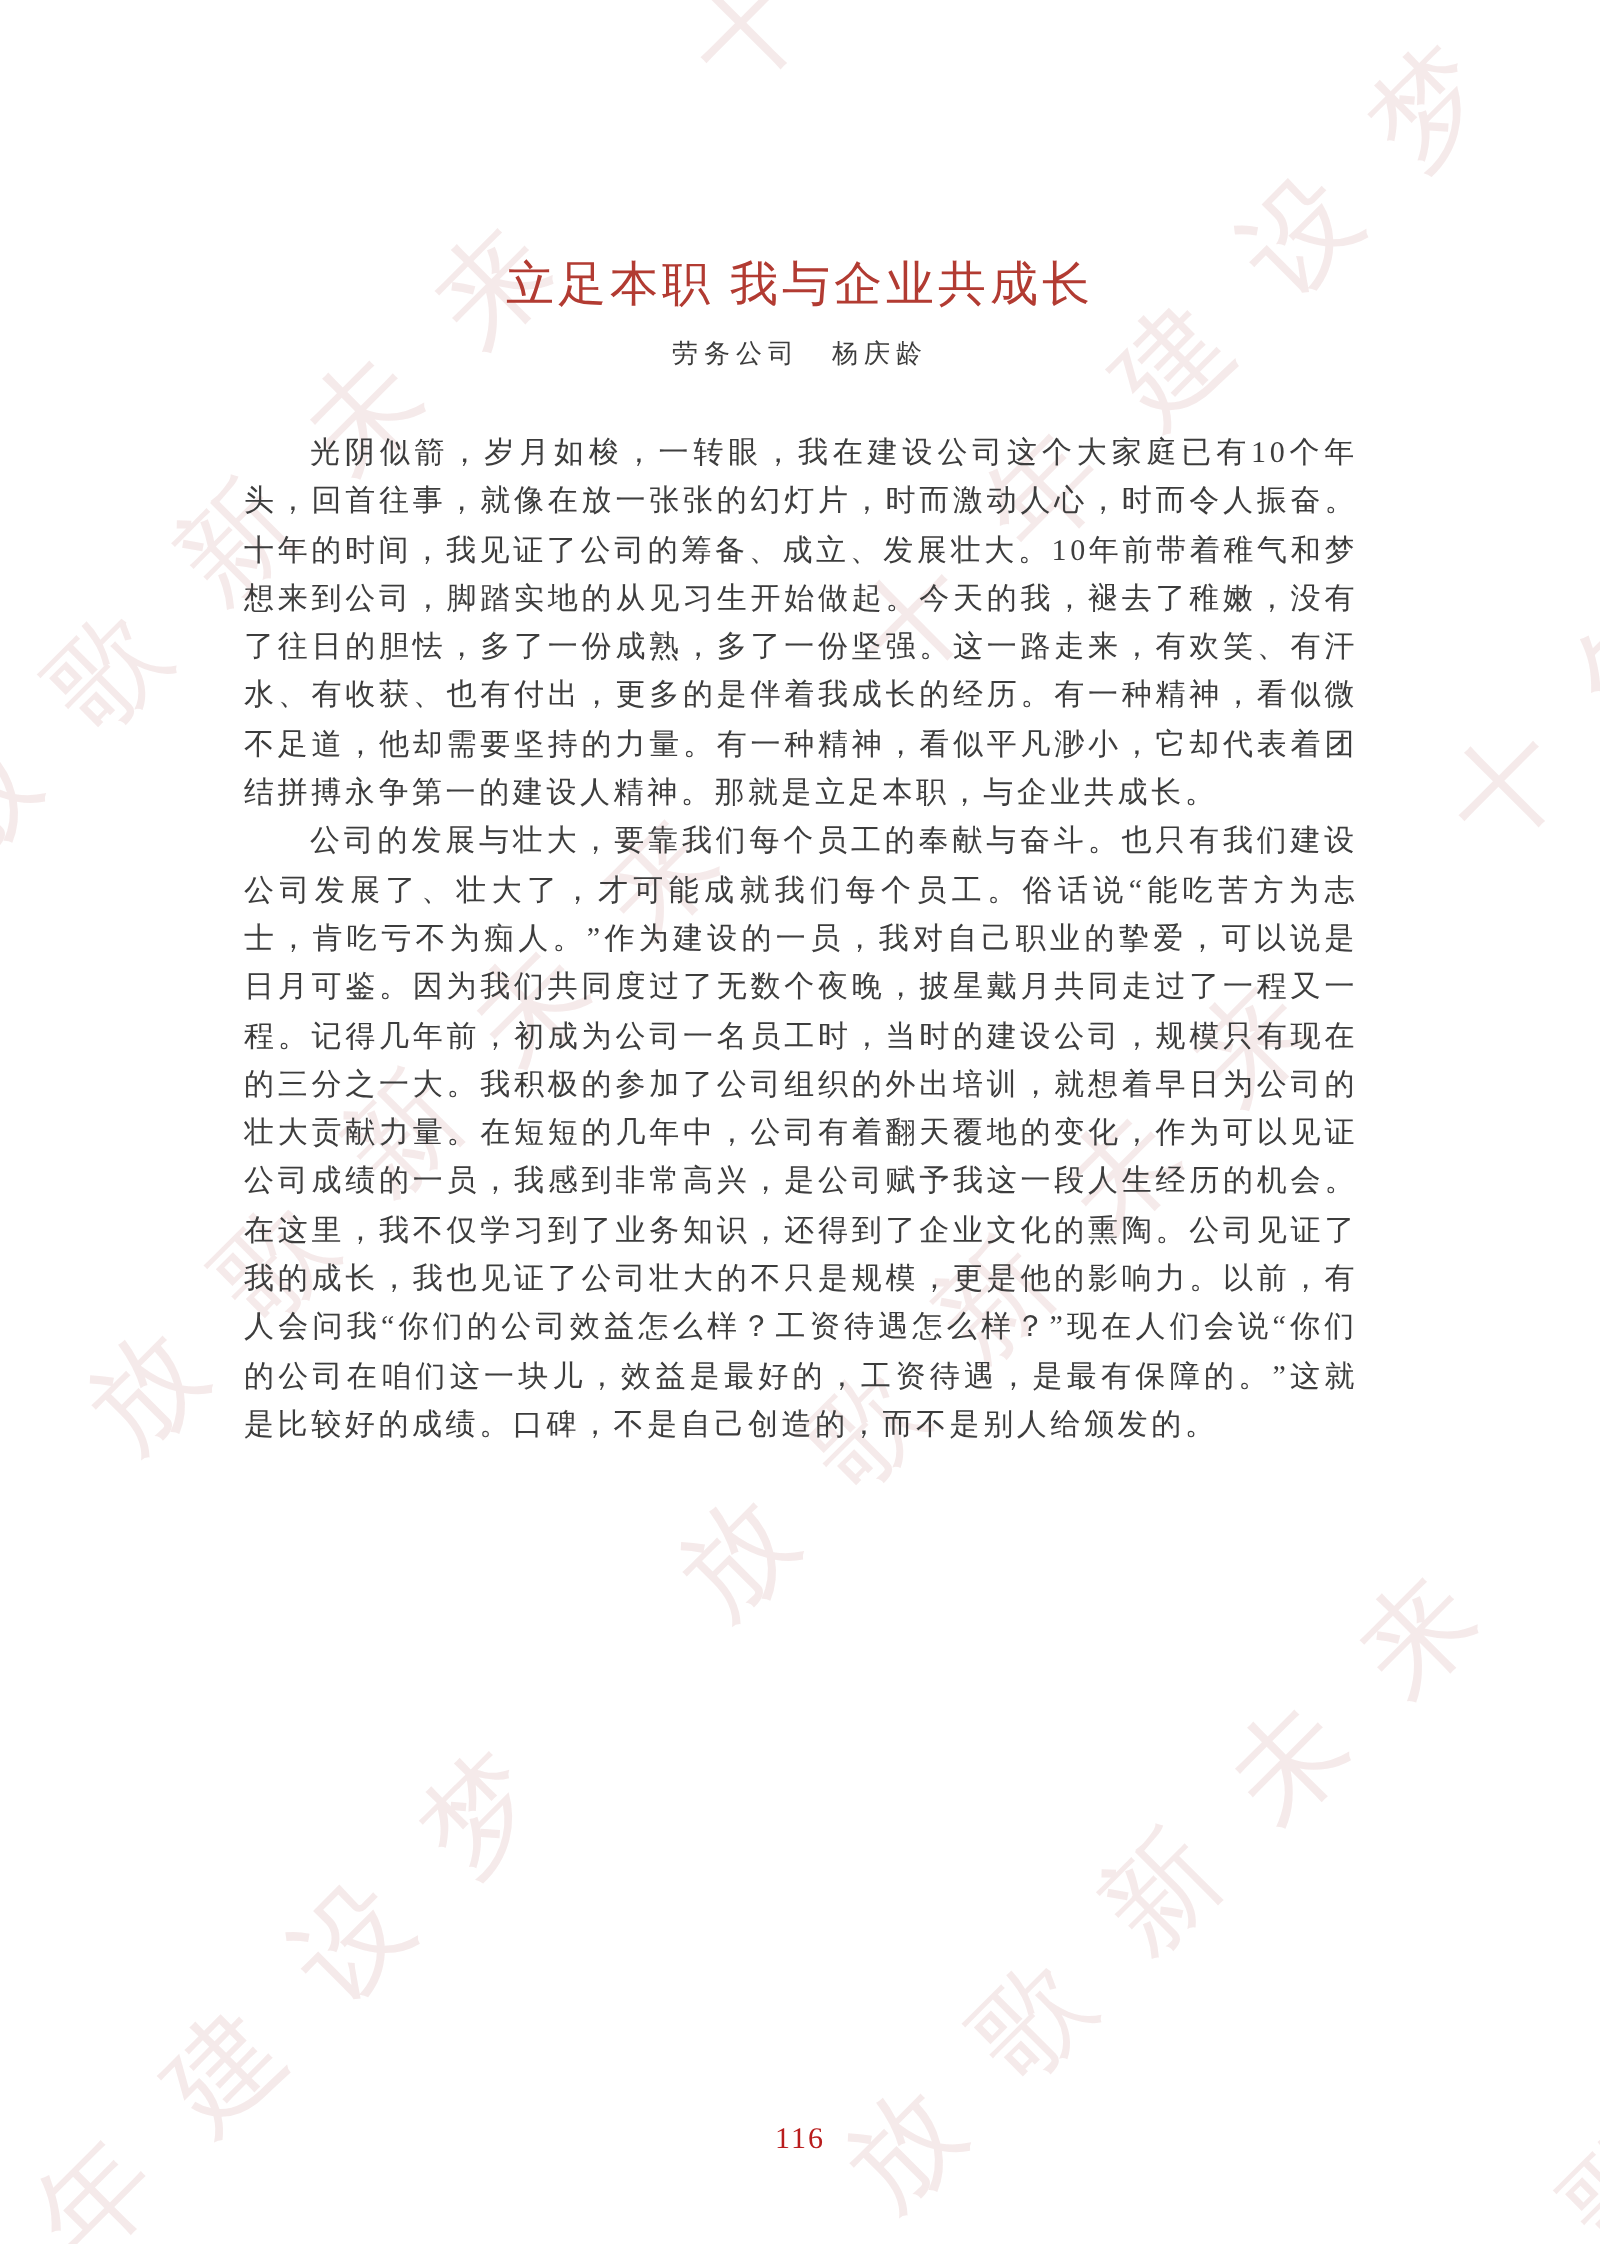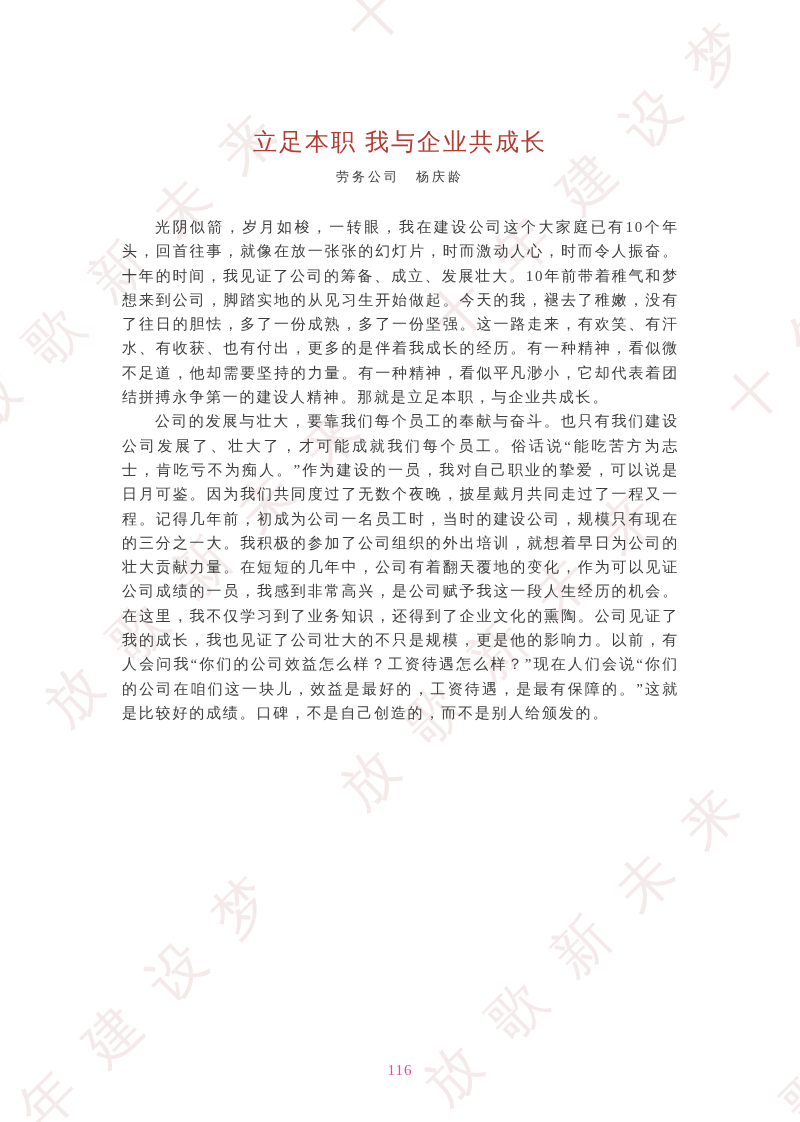--- a/index.html
+++ b/index.html
@@ -81,21 +81,21 @@
     color: #3d3d3d;
   }
   .page-number {
     position: absolute;
     top: 1062px;
     left: 0;
     width: 100%;
     text-align: center;
     font-size: 15px;
     letter-spacing: 1px;
-    color: #ec4899;
+    color: #b91c1c;
   }
 </style>
 </head>
 <body>
 
 <div class="page">
 
   <div class="wm-layer">
     <div class="wm-rot">
       <div class="wm-line">十年建设梦　放歌新未来　十年建设梦　放歌新未来　十年建设梦</div>

